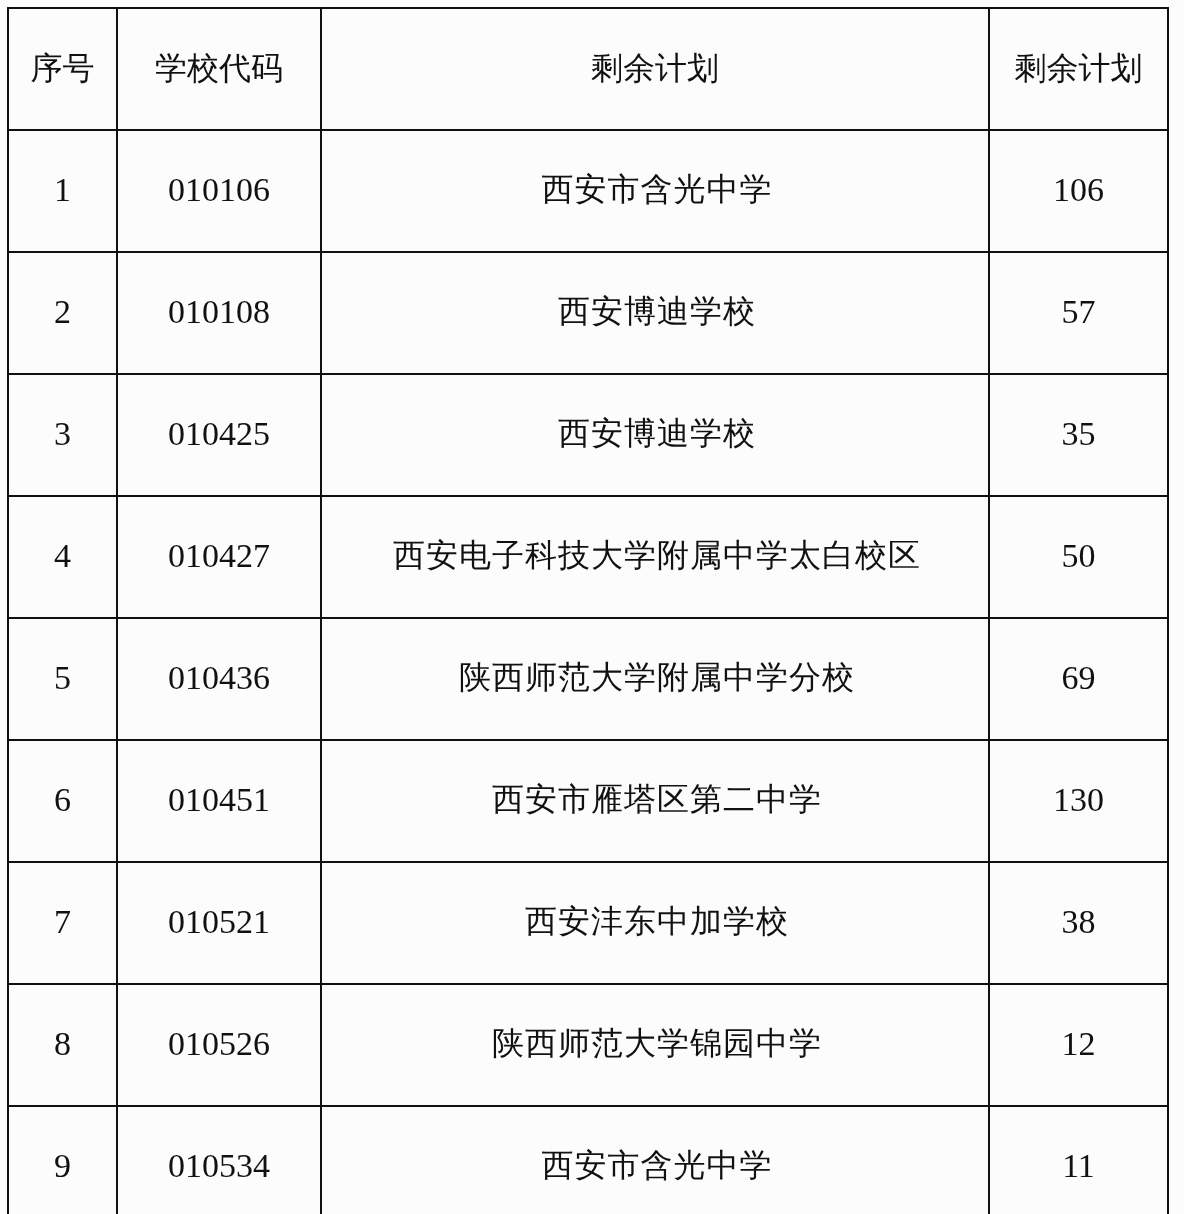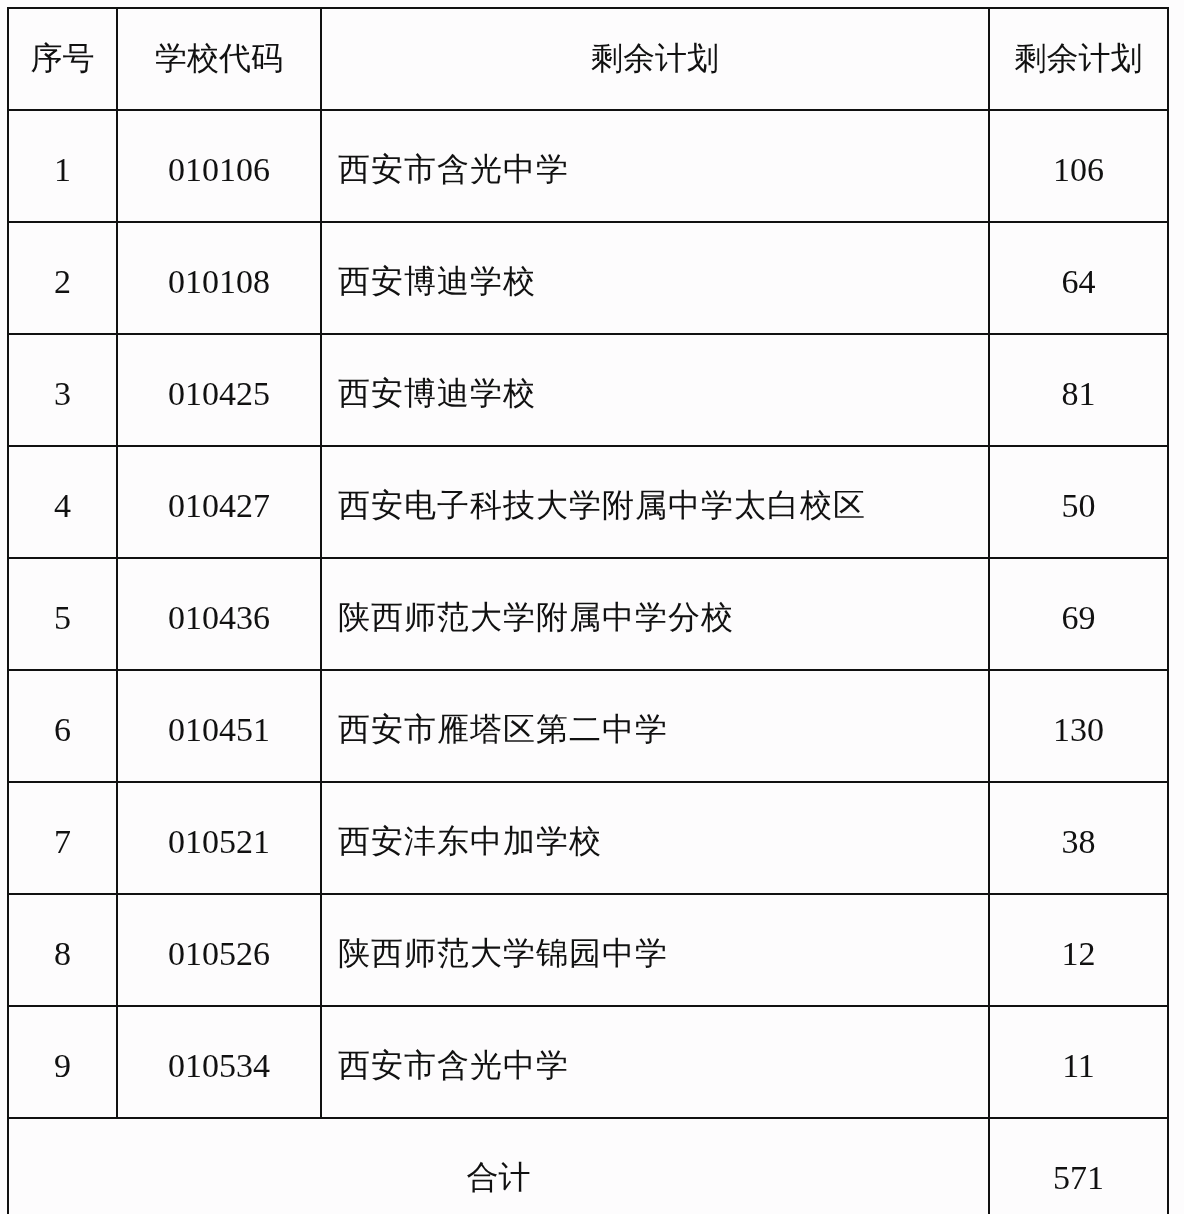--- a/index.html
+++ b/index.html
@@ -6,29 +6,29 @@
   body { width: 1184px; height: 1214px; position: relative; overflow: hidden; }
   table {
     position: absolute; left: 7px; top: 7px;
     border-collapse: collapse;
     font-family: "DejaVu Serif", "Liberation Serif", serif;
     color: #111;
     background: #fdfcfd;
   }
   td, th {
     border: 2px solid #111;
-    padding: 2px;
+    padding: 12px;
     font-weight: normal;
     font-size: 32px;
     vertical-align: middle;
   }
   th { height: 96px; text-align: center; font-family: "DejaVu Sans", sans-serif; font-size: 32px; }
   td { height: 98px; }
   td.c { text-align: center; padding-top: 10px; }
-  td.name { text-align: left; padding-left: 16px; padding-top: 10px; font-family: "DejaVu Sans", sans-serif; font-size: 32px; letter-spacing: 1px; }
+  td.name { text-align: center; padding-left: 16px; padding-top: 10px; font-family: "DejaVu Sans", sans-serif; font-size: 32px; letter-spacing: 1px; }
   td.num { font-family: "Liberation Serif", serif; font-size: 34px; }
   .col1 { width: 109px; }
   .col2 { width: 204px; }
   .col3 { width: 668px; }
   .col4 { width: 179px; }
   tr.total td { height: 98px; }
   td.total-label { text-align: center; font-family: "DejaVu Sans", sans-serif; padding-top: 10px; }
 </style>
 </head>
 <body>
@@ -52,27 +52,27 @@
       <tr>
         <td class="c num">1</td>
         <td class="c num">010106</td>
         <td class="name">西安市含光中学</td>
         <td class="c num">106</td>
       </tr>
       <tr>
         <td class="c num">2</td>
         <td class="c num">010108</td>
         <td class="name">西安博迪学校</td>
-        <td class="c num">64</td>
+        <td class="c num">57</td>
       </tr>
       <tr>
         <td class="c num">3</td>
         <td class="c num">010425</td>
         <td class="name">西安博迪学校</td>
-        <td class="c num">81</td>
+        <td class="c num">35</td>
       </tr>
       <tr>
         <td class="c num">4</td>
         <td class="c num">010427</td>
         <td class="name">西安电子科技大学附属中学太白校区</td>
         <td class="c num">50</td>
       </tr>
       <tr>
         <td class="c num">5</td>
         <td class="c num">010436</td>

